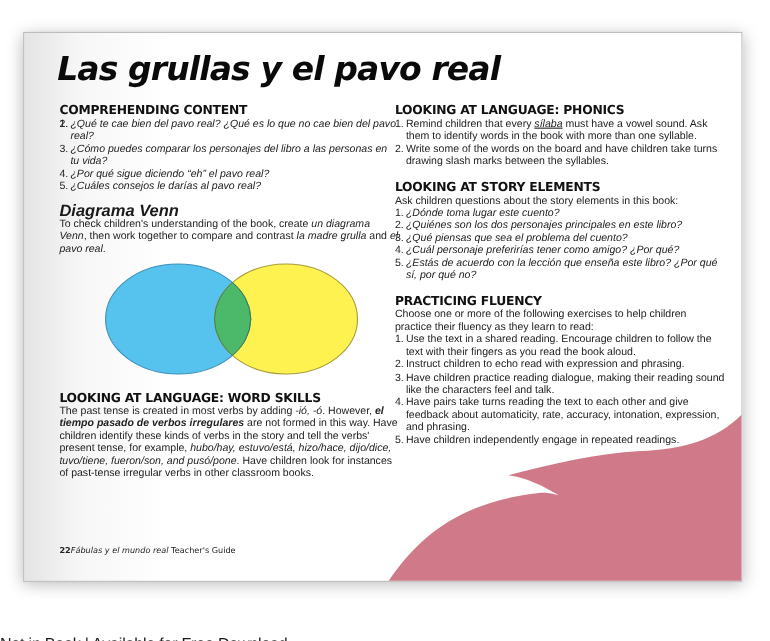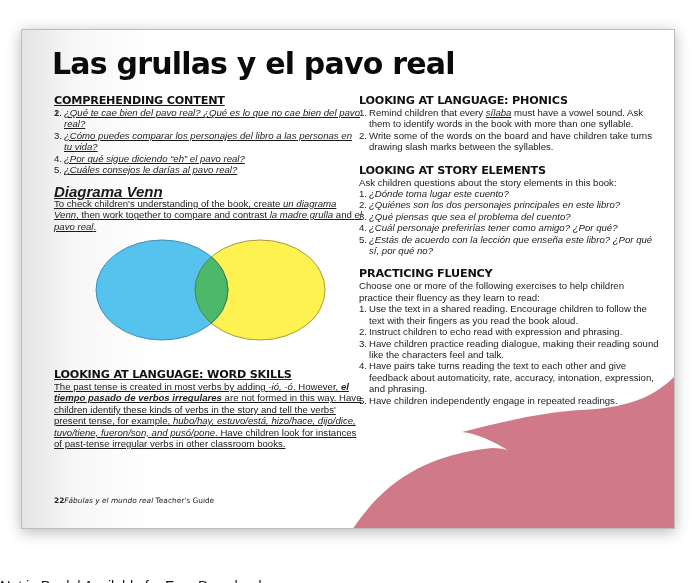--- a/index.html
+++ b/index.html
@@ -9,24 +9,24 @@
   .page {
     position: absolute; left: 21px; top: 29px; width: 654px; height: 500px;
     background: linear-gradient(90deg, #e4e4e4 0%, #f7f7f7 8%, #ffffff 20%, #ffffff 100%);
     border: 1px solid #bcbcbc;
     box-shadow: 0 3px 14px rgba(0,0,0,0.28);
     overflow: hidden;
   }
   .title {
     position: absolute; left: 30px; top: 16px;
     font-family: "DejaVu Sans", sans-serif; font-weight: bold;
-    font-size: 30px; letter-spacing: -0.8px; color: #0a0a0a;
+    font-size: 30px; letter-spacing: -0.8px; color: #0a0a0a; font-style: italic;
   }
   .col { position: absolute; top: 64px; width: 308px; }
-  .col-left { left: 32px; text-decoration: underline; }
+  .col-left { left: 32px; }
   .col-right { left: 337px; width: 300px; }
 
   h2 {
     font-family: "DejaVu Sans", sans-serif; font-weight: bold;
     font-size: 11.2px; letter-spacing: -0.2px; line-height: 13px; color: #111;
   }
   p, li { font-size: 9.6px; line-height: 11.4px; color: #222; }
   ol { list-style: none; }
   ol li { position: relative; padding-left: 10px; }
   ol li .num { position: absolute; left: 0; top: 0; }
@@ -88,21 +88,21 @@
           <ellipse cx="108" cy="56" rx="66" ry="50" fill="none" stroke="#3d7a78" stroke-width="0.8" clip-path="url(#clipR)"></ellipse>
           <clipPath id="clipR">
               <ellipse cx="206" cy="56" rx="65" ry="50"></ellipse>
             </clipPath>
           <ellipse cx="108" cy="56" rx="66" ry="50" fill="none" stroke="#3b7c5c" stroke-width="0.8" clip-path="url(#clipR)"></ellipse>
           <ellipse cx="206" cy="56" rx="65" ry="50" fill="none" stroke="#3b7c5c" stroke-width="0.8" clip-path="url(#clipL)"></ellipse>
         </svg>
       </div>
     </div>
 
-    <div class="section" style="margin-top:16px;">
+    <div class="section" style="margin-top:3px;">
       <h2>LOOKING AT LANGUAGE: WORD SKILLS</h2>
       <p><span>The past tense is created in most verbs by adding </span><em>-ió, -ó</em><span>. However, </span><span class="bi">el tiempo pasado de verbos irregulares</span><span> are not formed in this way. Have children identify these kinds of verbs in the story and tell the verbs' present tense, for example, </span><em>hubo/hay, estuvo/está, hizo/hace, dijo/dice, tuvo/tiene, fueron/son, and pusó/pone</em><span>. Have children look for instances of past-tense irregular verbs in other classroom books.</span></p>
     </div>
   </div>
 
   <div class="col col-right">
     <div class="section first">
       <h2>LOOKING AT LANGUAGE: PHONICS</h2>
       <ol>
         <li><span class="num">1.</span><span>Remind children that every </span><span class="u">sílaba</span><span> must have a vowel sound. Ask them to identify words in the book with more than one syllable.</span></li>

